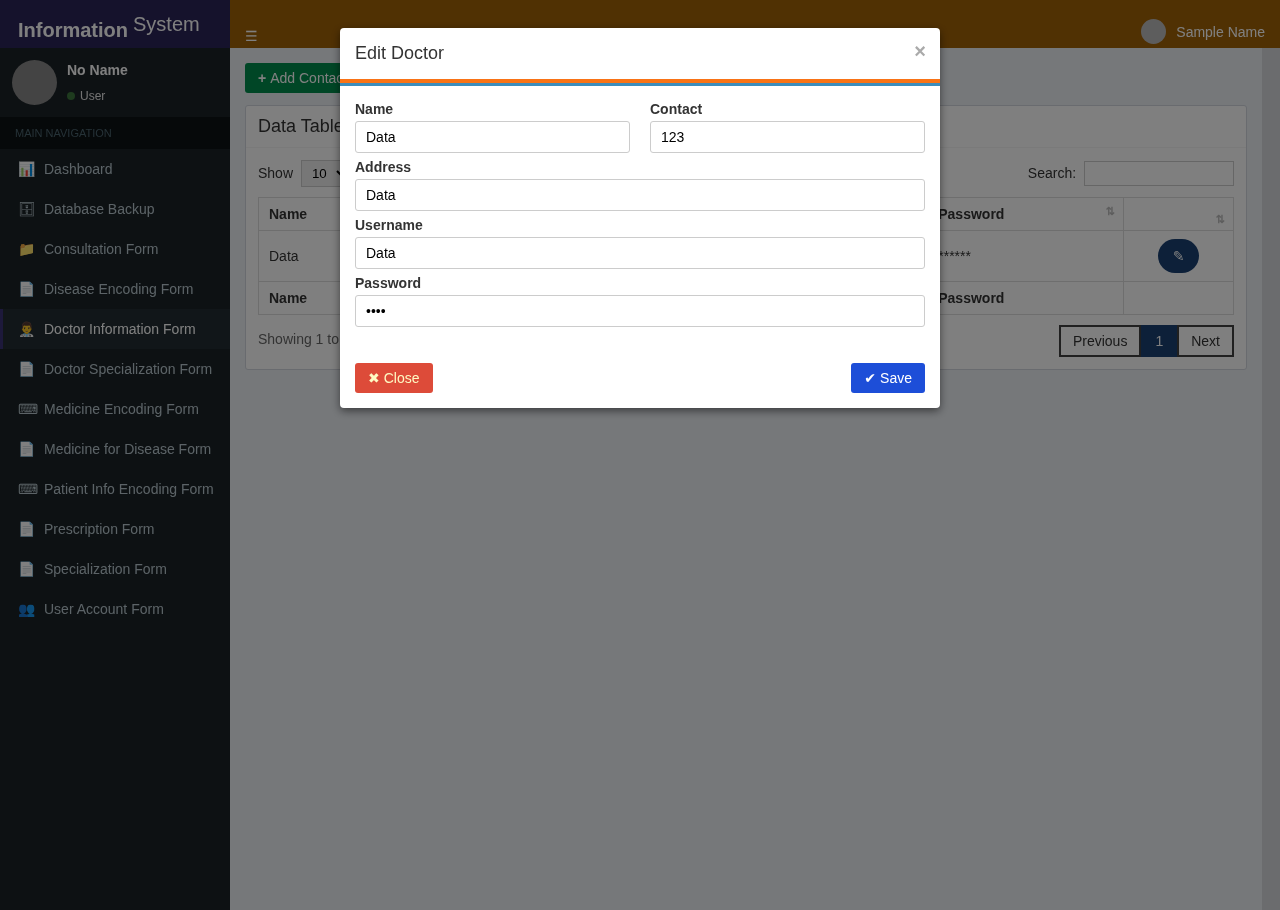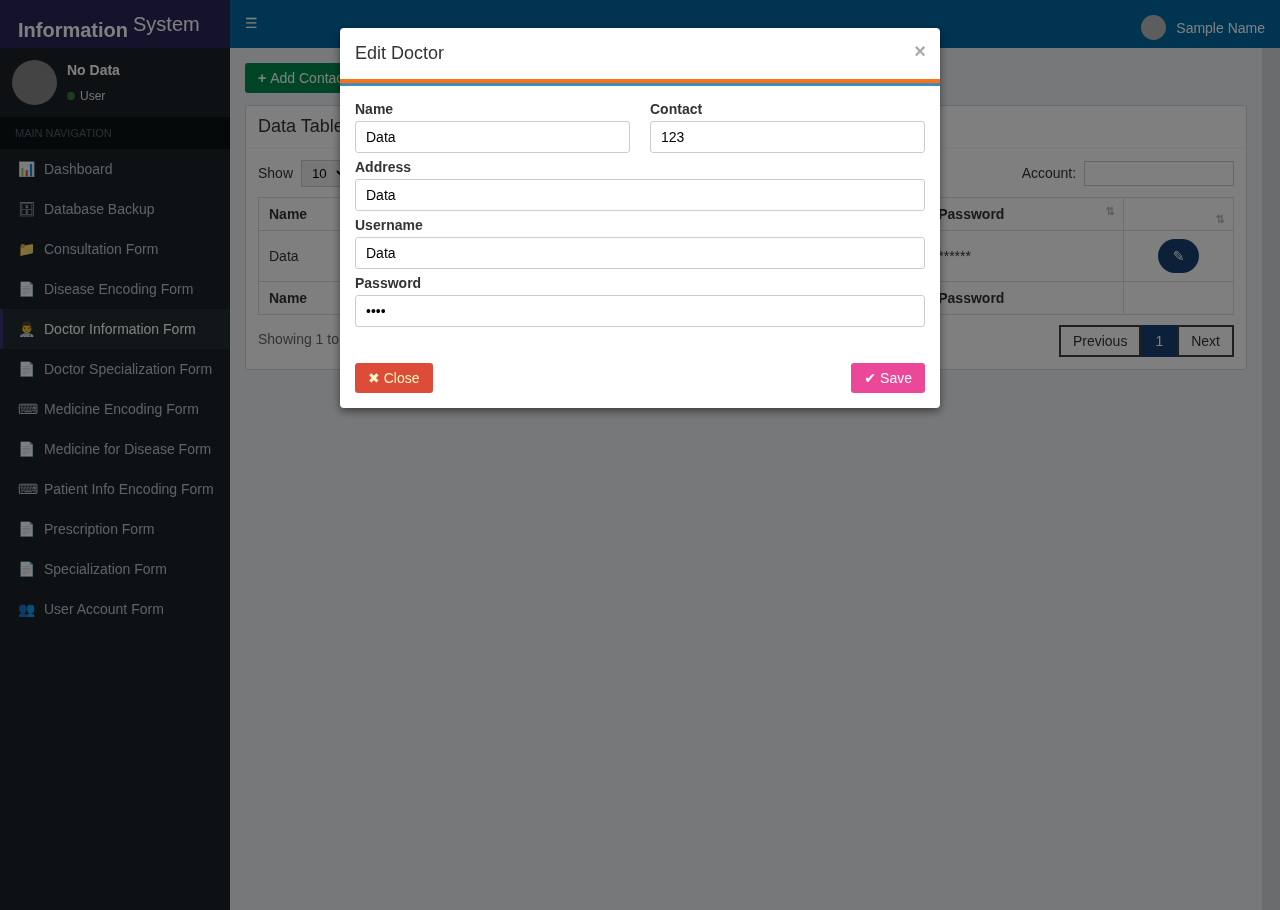--- a/index.html
+++ b/index.html
@@ -27,25 +27,25 @@
   display: flex;
   align-items: center;
   padding-left: 18px;
   font-size: 20px;
   font-weight: 300;
 }
 .logo b { font-weight: 700; margin-right: 5px; margin-top: 12px; }
 .navbar {
   flex: 1;
   height: 48px;
-  background: #0369a1;
-  display: flex;
-  align-items: flex-start;
+  background: #a16207;
+  display: flex;
+  align-items: flex-end;
   justify-content: space-between;
-  padding: 15px 15px;
+  padding: 4px 15px;
 }
 .sidebar-toggle {
   color: #fff;
   cursor: pointer;
   font-size: 14px;
 }
 .user-menu {
   display: flex;
   align-items: center;
   color: #fff;
@@ -133,21 +133,21 @@
   align-items: center;
   gap: 4px;
   padding: 6px 12px;
   border: 1px solid transparent;
   border-radius: 3px;
   cursor: pointer;
   font-size: 14px;
 }
 .btn-success { background: #008d4c; color: #fff; }
 .btn-danger  { background: #dd4b39; color: #fef9c3; }
-.btn-info    { background: #ec4899; color: #fff; align-items: flex-end; }
+.btn-info    { background: #1d4ed8; color: #fff; align-items: flex-end; }
 .btn-primary { background: #1a4173; color: #fff; border-radius: 20px; padding: 8px 14px; }
 
 .box {
   background: #fff;
   border: 1px solid #d2d6de;
   border-radius: 3px;
   margin-top: 12px;
 }
 .box-header {
   padding: 10px 12px;
@@ -286,21 +286,21 @@
       <span class="avatar"></span>
       <span>Sample Name</span>
     </div>
   </div>
 </div>
 
 <aside class="main-sidebar">
   <div class="user-panel">
     <div class="avatar"></div>
     <div class="info">
-      <div class="name">No Data</div>
+      <div class="name">No Name</div>
       <div class="role">User</div>
     </div>
   </div>
   <div class="sidebar-header">MAIN NAVIGATION</div>
   <ul class="sidebar-menu" id="sidebar-menu">
       <li>
         <a href="#">
     <span class="icon">📊</span>
     <span>Dashboard</span>
         </a>
@@ -385,21 +385,21 @@
     <div class="box-body">
       <div class="dt-top">
         <div>
           <span>Show</span>
           <select>
             <option>10</option>
           </select>
           <span>entries</span>
         </div>
         <div>
-          <span>Account:</span>
+          <span>Search:</span>
           <input type="search" value="" style="">
         </div>
       </div>
 
       <table>
         <thead>
             <tr id="thead-row">
               <th>Name<span class="sort">⇅</span></th>
               <th>Address<span class="sort">⇅</span></th>
               <th>Contact<span class="sort">⇅</span></th>

